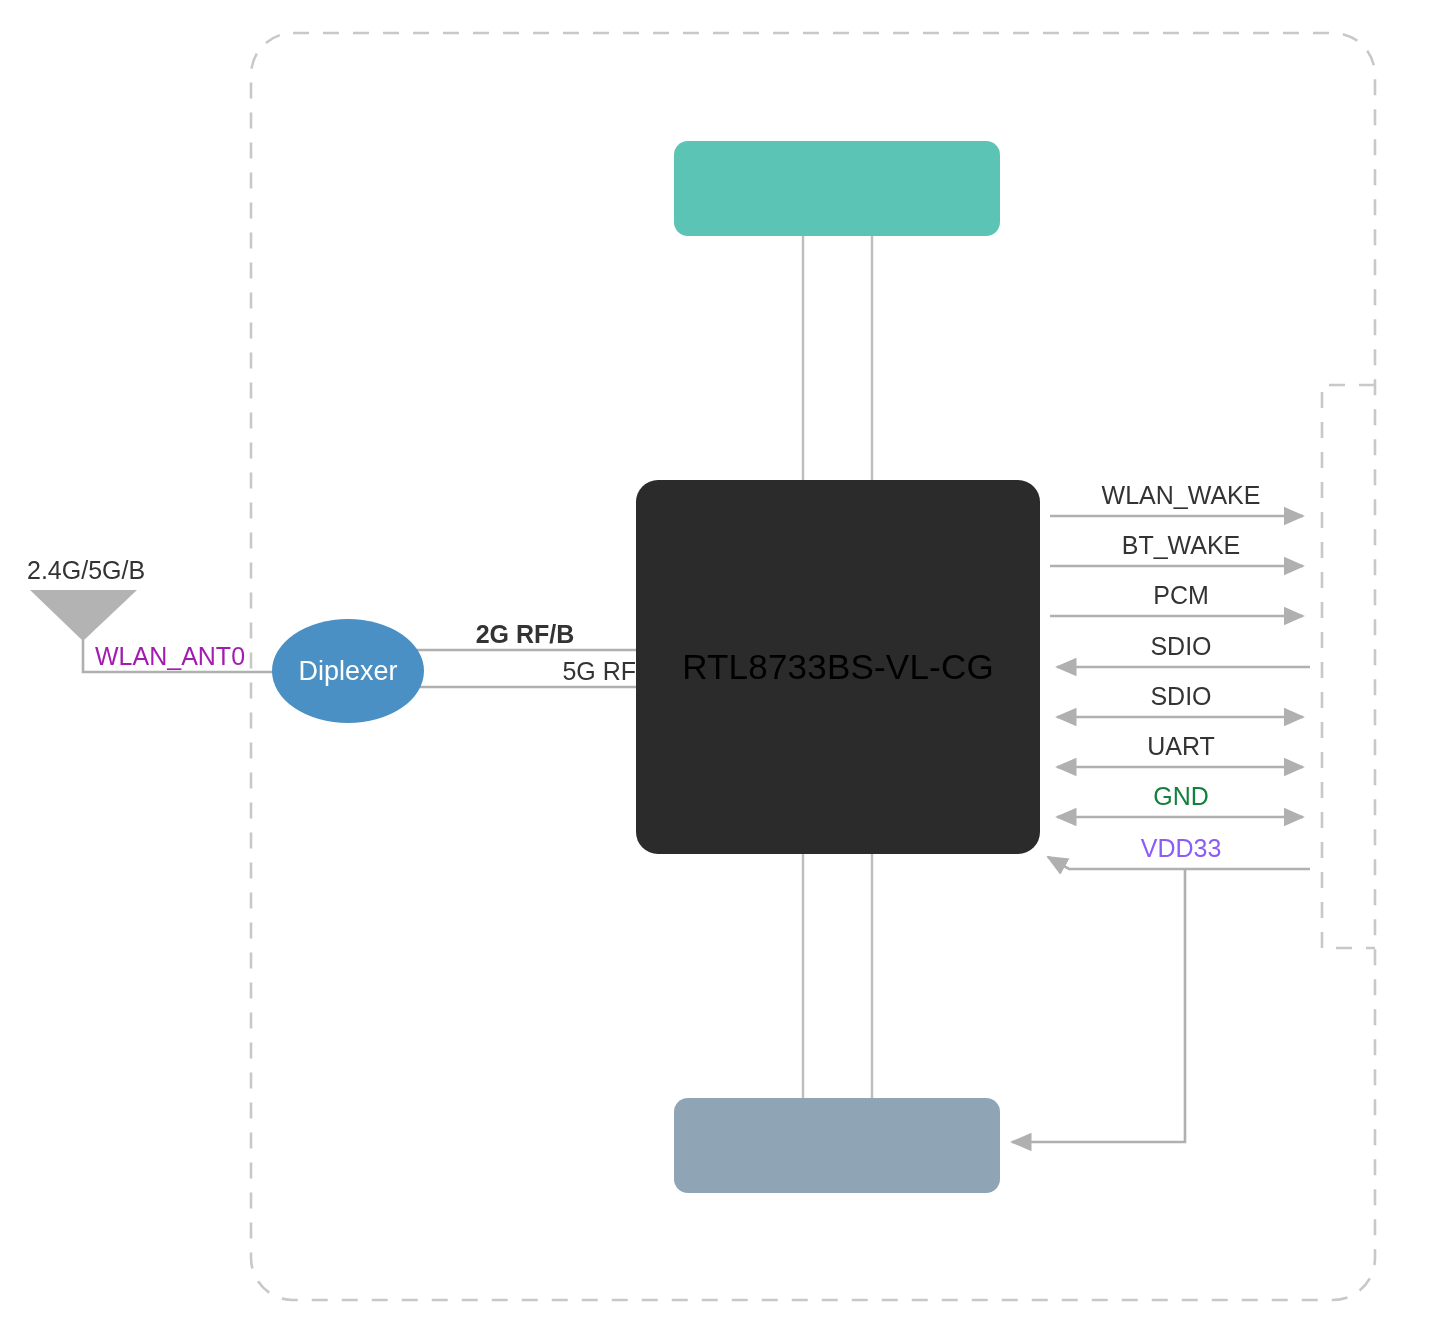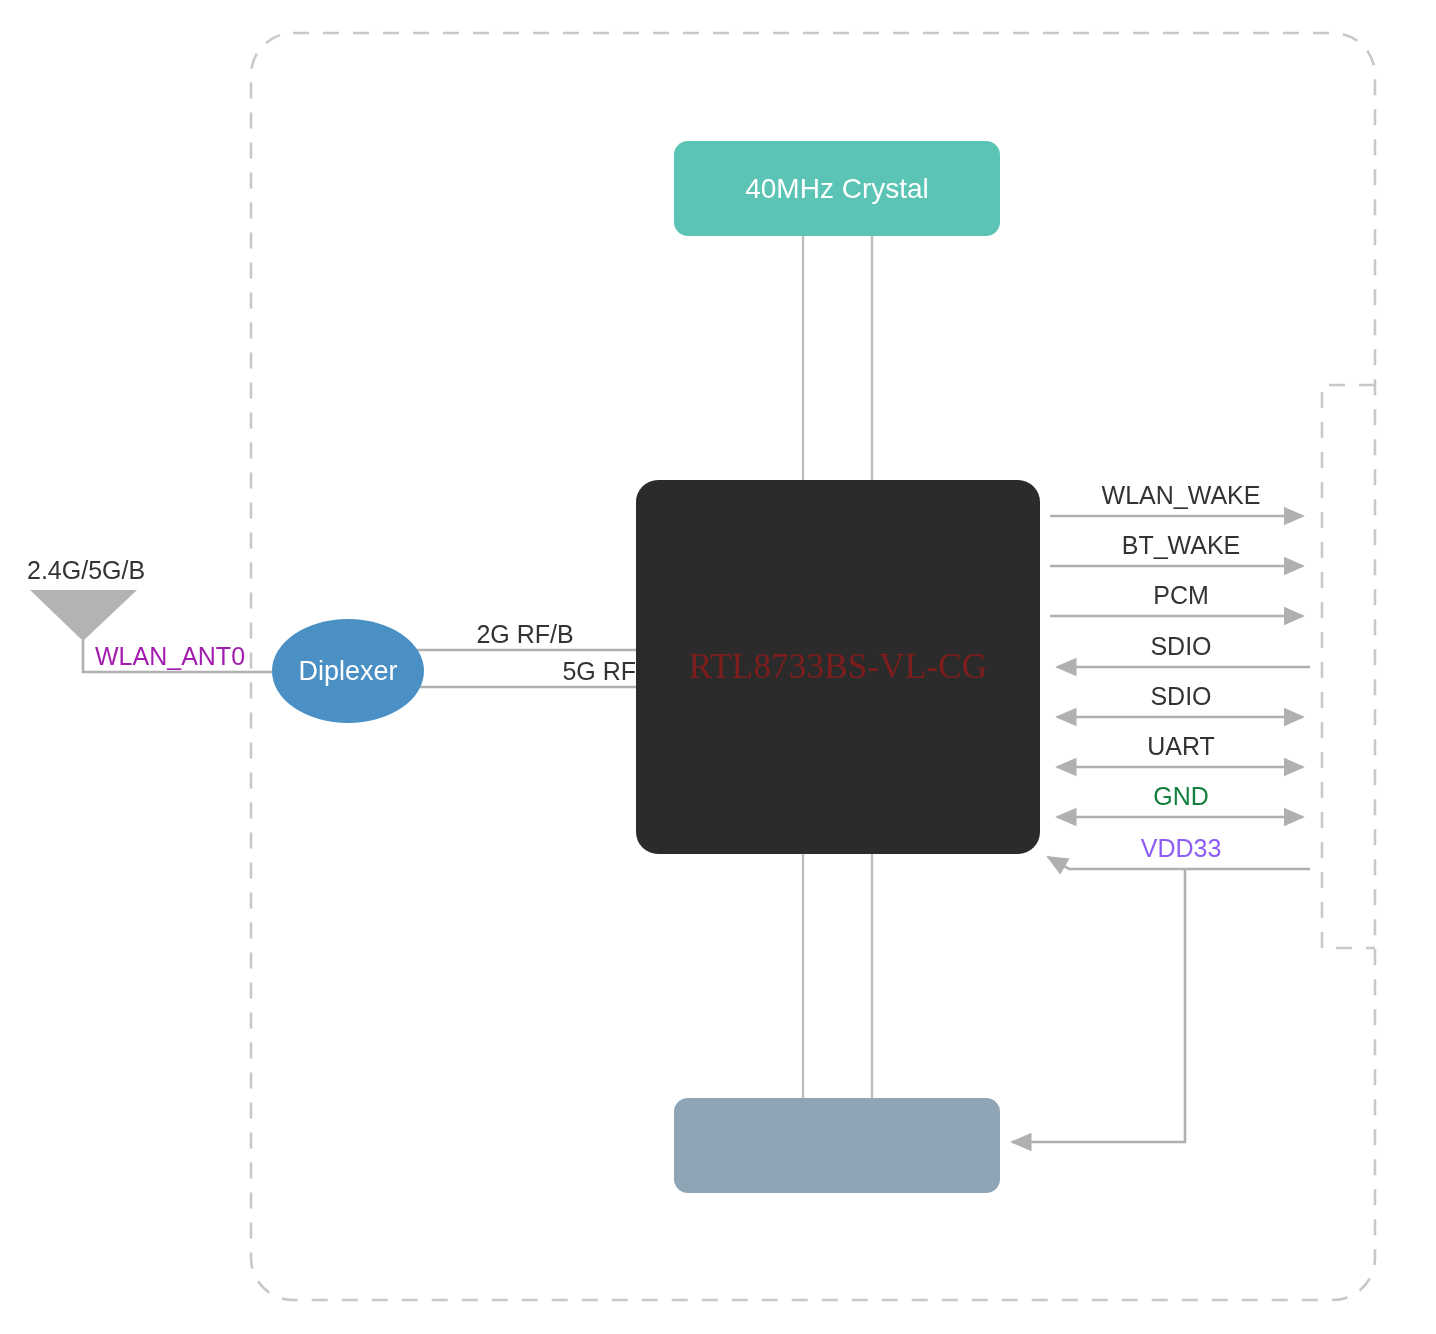--- a/index.html
+++ b/index.html
@@ -96,50 +96,45 @@
     <rect x="674" y="141" width="326" height="95" rx="14" ry="14" fill="#5bc4b4"></rect>
 
     <ellipse cx="348" cy="671" rx="76" ry="52" fill="#4a90c4"></ellipse>
 
     <rect x="674" y="1098" width="326" height="95" rx="14" ry="14" fill="#8fa5b6"></rect>
 
   </svg>
 
   <div style="position:absolute; left:636px; top:480px; width:404px; height:374px;
               display:flex; align-items:center; justify-content:center;">
-    <span style="color:#7f1d1d; font-size:35px; font-family:Liberation Serif, serif;
+    <span style="color:#000000; font-size:35px; font-family:Liberation Sans, sans-serif;
                  letter-spacing:0.2px; white-space:nowrap;">RTL8733BS-VL-CG</span>
   </div>
 
-  <div style="position:absolute; left:674px; top:141px; width:326px; height:95px;
-              display:flex; align-items:center; justify-content:center;">
-    <span style="color:#ffffff; font-size:28px; font-family:'Liberation Sans',sans-serif;
-                 white-space:nowrap;">40MHz Crystal</span>
-  </div>
 
   <div style="position:absolute; left:272px; top:619px; width:152px; height:104px;
               display:flex; align-items:center; justify-content:center;">
     <span style="color:#ffffff; font-size:27px; font-family:'Liberation Sans',sans-serif;
                  white-space:nowrap;">Diplexer</span>
   </div>
 
 
   <div style="position:absolute; left:27px; top:556px;">
     <span style="color:#333333; font-size:25px; font-family:'Liberation Sans',sans-serif;
                  white-space:nowrap;">2.4G/5G/B</span>
   </div>
 
   <div style="position:absolute; left:95px; top:642px;">
     <span style="color:#a21caf; font-size:25px; font-family:'Liberation Sans',sans-serif;
                  white-space:nowrap;">WLAN_ANT0</span>
   </div>
 
   <div style="position:absolute; left:414px; top:620px; width:222px; text-align:center;">
     <span style="color:#333333; font-size:25px; font-family:'Liberation Sans',sans-serif;
-                 white-space:nowrap;">2G RF/B</span>
+                 white-space:nowrap;font-weight:bold;">2G RF/B</span>
   </div>
   <div style="position:absolute; left:414px; top:657px; width:222px; text-align:right;">
     <span style="color:#333333; font-size:25px; font-family:'Liberation Sans',sans-serif;
                  white-space:nowrap;">5G RF</span>
   </div>
 
   <div style="position:absolute; left:1050px; top:481px; width:262px; text-align:center;">
     <span class="sig-label-txt" style="color:#333333; font-size:25px;
             font-family:'Liberation Sans',sans-serif; white-space:nowrap;">WLAN_WAKE</span>
   </div>

